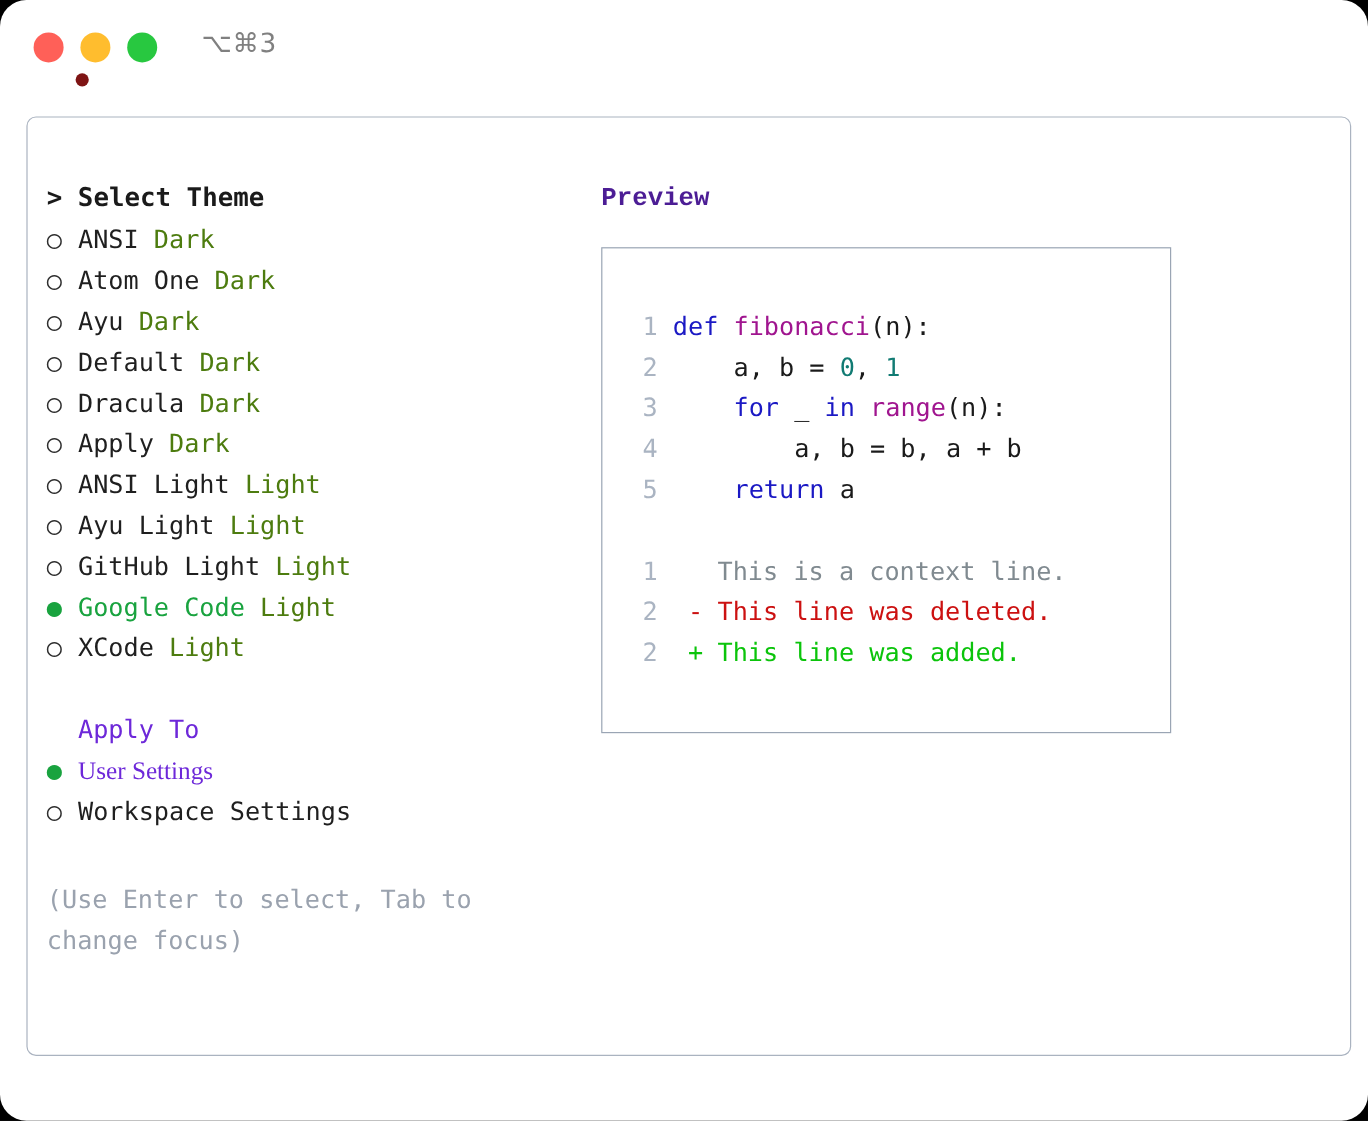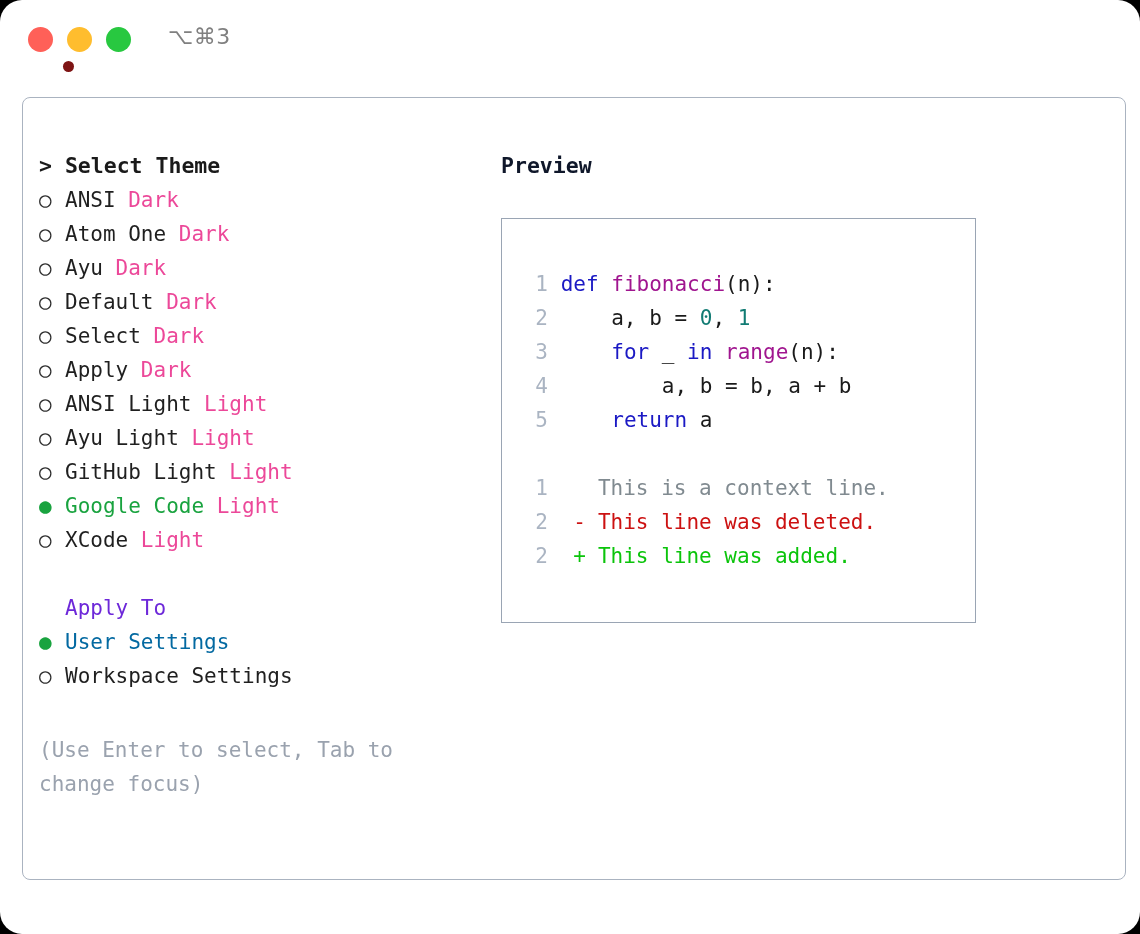--- a/index.html
+++ b/index.html
@@ -92,54 +92,55 @@
     font-size: 21.5px;
   }
   .marker {
     display: inline-block;
     width: 26px;
     color: #2f2f2f;
   }
   .marker.sel { color: #19a33f; }
   .theme-name { color: #1f1f1f; }
   .theme-name.sel { color: #19a33f; }
-  .theme-kind { color: #ec4899; }
+  .theme-kind { color: #4d7c0f; }
 
   #apply-block { margin-top: 34px; }
   #apply-to-label {
     color: #6d28d9;
     padding-left: 26px;
   }
   .apply-name { color: #1f1f1f; }
-  .apply-name.sel { color: #0369a1; }
+  .apply-name.sel { color: #6d28d9; font-family: Liberation Serif, serif; }
 
   #hint {
     margin-top: 40px;
     width: 404px;
     font-size: 21px;
     line-height: 34px;
     color: #9aa2ae;
     white-space: normal;
   }
 
   
   #right-col {
     position: absolute;
     left: 478px;
     top: 51px;
     width: 480px;
   }
   #preview-header {
     font-size: 21.5px;
     font-weight: bold;
-    color: #0f172a;
-    line-height: 34px;
+    color: #4c1d95;
+    line-height: 34px;
+    font-family: Liberation Mono, monospace;
   }
   #preview-box {
-    margin-top: 35px;
+    margin-top: 23px;
     width: 475px;
     height: 405px;
     border: 1px solid #9aa5b4;
     box-sizing: border-box;
     background: #ffffff;
     position: relative;
   }
   #code-area {
     position: absolute;
     left: 20px;
@@ -186,21 +187,21 @@
 
     <div id="left-col">
 
       <div class="row" id="select-theme-header">&gt; Select Theme</div>
 
       <div id="theme-list">
           <div class="row"><span class="marker">○</span><span class="theme-name">ANSI</span><span class="theme-kind"> Dark</span></div>
           <div class="row"><span class="marker">○</span><span class="theme-name">Atom One</span><span class="theme-kind"> Dark</span></div>
           <div class="row"><span class="marker">○</span><span class="theme-name">Ayu</span><span class="theme-kind"> Dark</span></div>
           <div class="row"><span class="marker">○</span><span class="theme-name">Default</span><span class="theme-kind"> Dark</span></div>
-          <div class="row"><span class="marker">○</span><span class="theme-name">Select</span><span class="theme-kind"> Dark</span></div>
+          <div class="row"><span class="marker">○</span><span class="theme-name">Dracula</span><span class="theme-kind"> Dark</span></div>
           <div class="row"><span class="marker">○</span><span class="theme-name">Apply</span><span class="theme-kind"> Dark</span></div>
           <div class="row"><span class="marker">○</span><span class="theme-name">ANSI Light</span><span class="theme-kind"> Light</span></div>
           <div class="row"><span class="marker">○</span><span class="theme-name">Ayu Light</span><span class="theme-kind"> Light</span></div>
           <div class="row"><span class="marker">○</span><span class="theme-name">GitHub Light</span><span class="theme-kind"> Light</span></div>
           <div class="row"><span class="marker sel">●</span><span class="theme-name sel">Google Code</span><span class="theme-kind"> Light</span></div>
           <div class="row"><span class="marker">○</span><span class="theme-name">XCode</span><span class="theme-kind"> Light</span></div>
         </div>
 
       <div id="apply-block">
         <div class="row" id="apply-to-label">Apply To</div>

